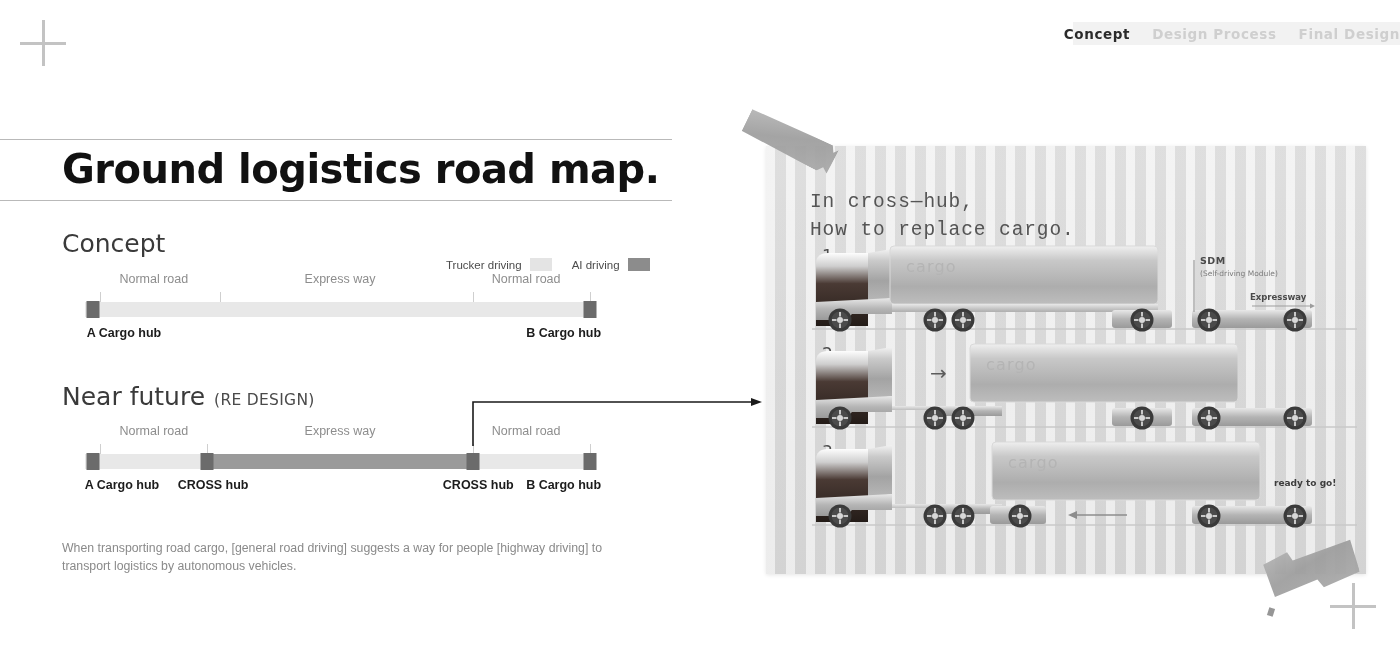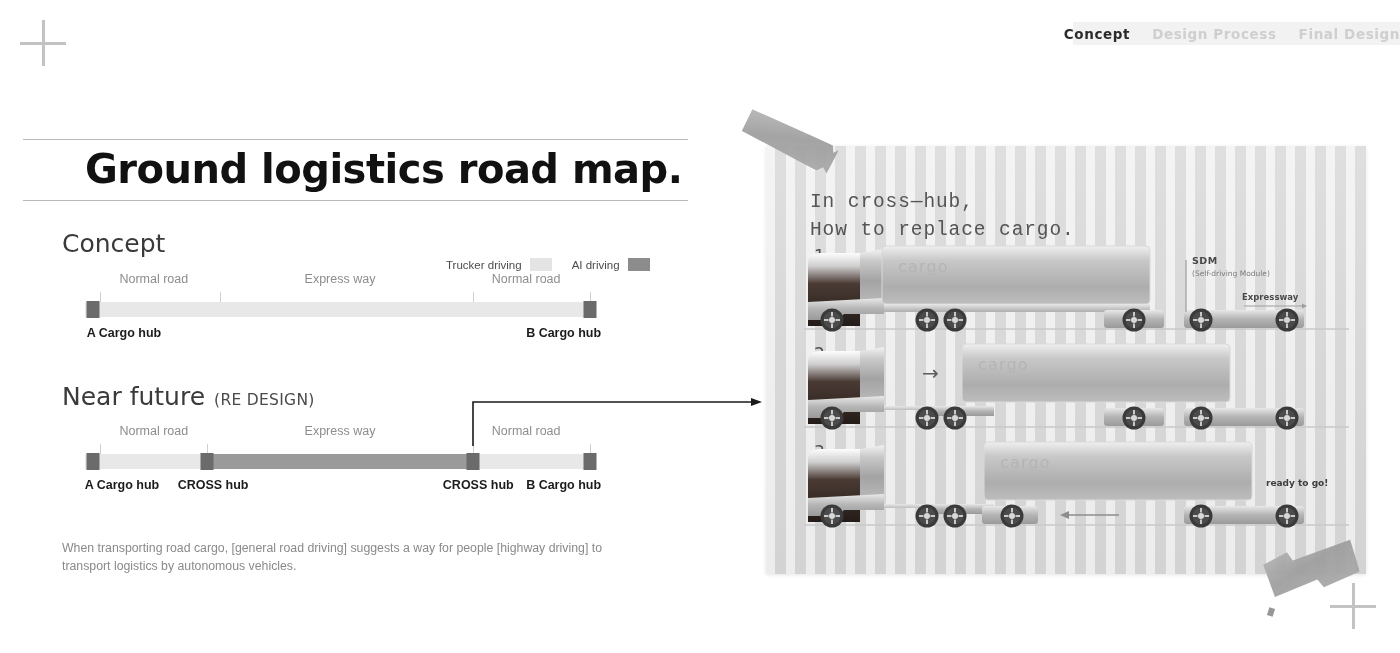--- a/index.html
+++ b/index.html
@@ -32,21 +32,21 @@
   }
   .navtab {
     font-size: 13.5px; letter-spacing: .6px;
     font-family: "DejaVu Sans", sans-serif;
     white-space: nowrap; cursor: pointer;
   }
   .navtab.active { color: #2b2b2b; font-weight: 700; }
   .navtab.inactive { color: #cfcfcf; font-weight: 700; }
 
   
-  #title-block { position: absolute; left: 16px; top: 139px; width: 672px; padding-left: 7px; }
+  #title-block { position: absolute; left: 0; top: 139px; width: 672px; }
   .rule { width: 100%; height: 1px; background: #b9b9b9; }
   #page-title {
     font-family: "DejaVu Sans", sans-serif;
     font-weight: 700; font-size: 40px; letter-spacing: -.5px;
     color: #111; padding: 7px 0 8px 62px; line-height: 1.12;
   }
 
   
   .sec-head {
     position: absolute; left: 62px;
@@ -135,21 +135,21 @@
     left: 1262px; top: 545px; width: 96px; height: 46px;
     transform: rotate(-12deg);
     clip-path: polygon(3% 22%,30% 6%,34% 26%,97% 8%,100% 80%,60% 97%,55% 78%,8% 96%);
   }
   #tape-speck {
     left: 1268px; top: 608px; width: 6px; height: 8px;
     transform: rotate(18deg); background: #8e8e8e;
   }
 
   
-  .row { position: absolute; left: 8px; width: 600px; height: 98px; }
+  .row { position: absolute; left: 16px; width: 600px; height: 98px; }
   #row-1 { top: 94px; }
   #row-2 { top: 192px; }
   #row-3 { top: 290px; }
 
   .step-num {
     position: absolute; left: 40px; top: 6px;
     font-family: "DejaVu Sans", sans-serif;
     font-size: 17px; color: #4f4f4f; letter-spacing: .5px;
   }
   .row svg { position: absolute; left: 0; top: 0; }

